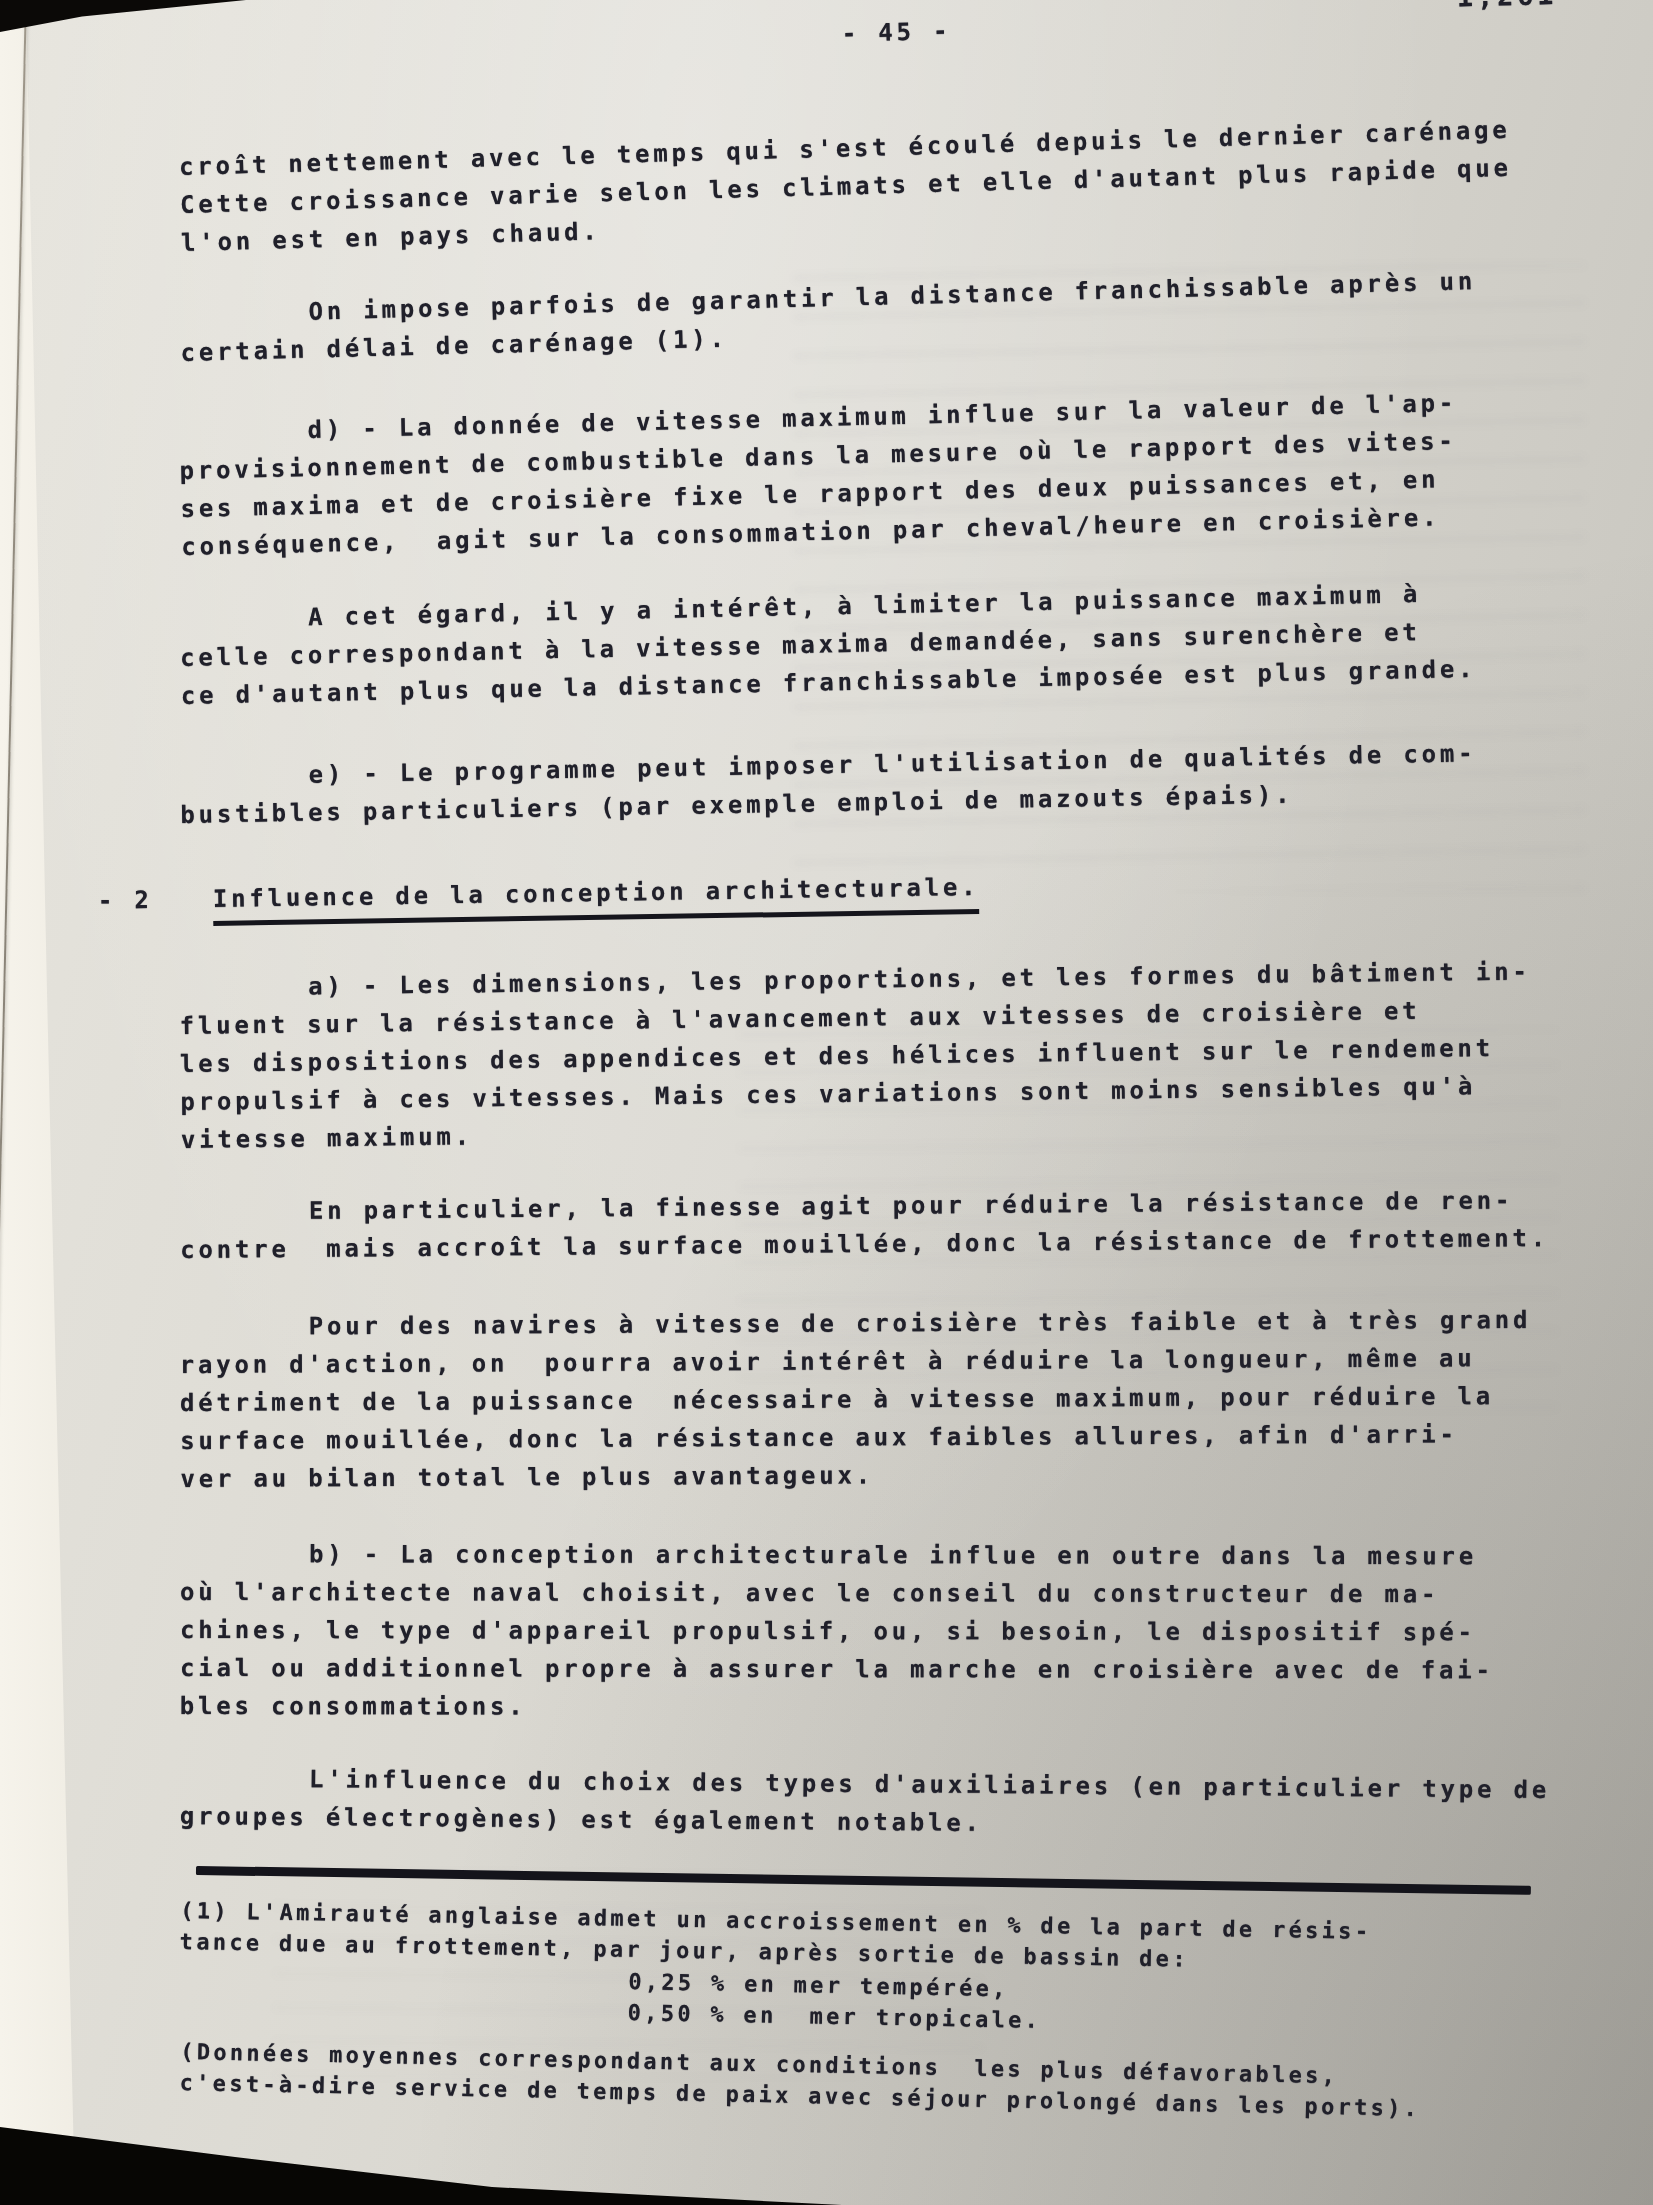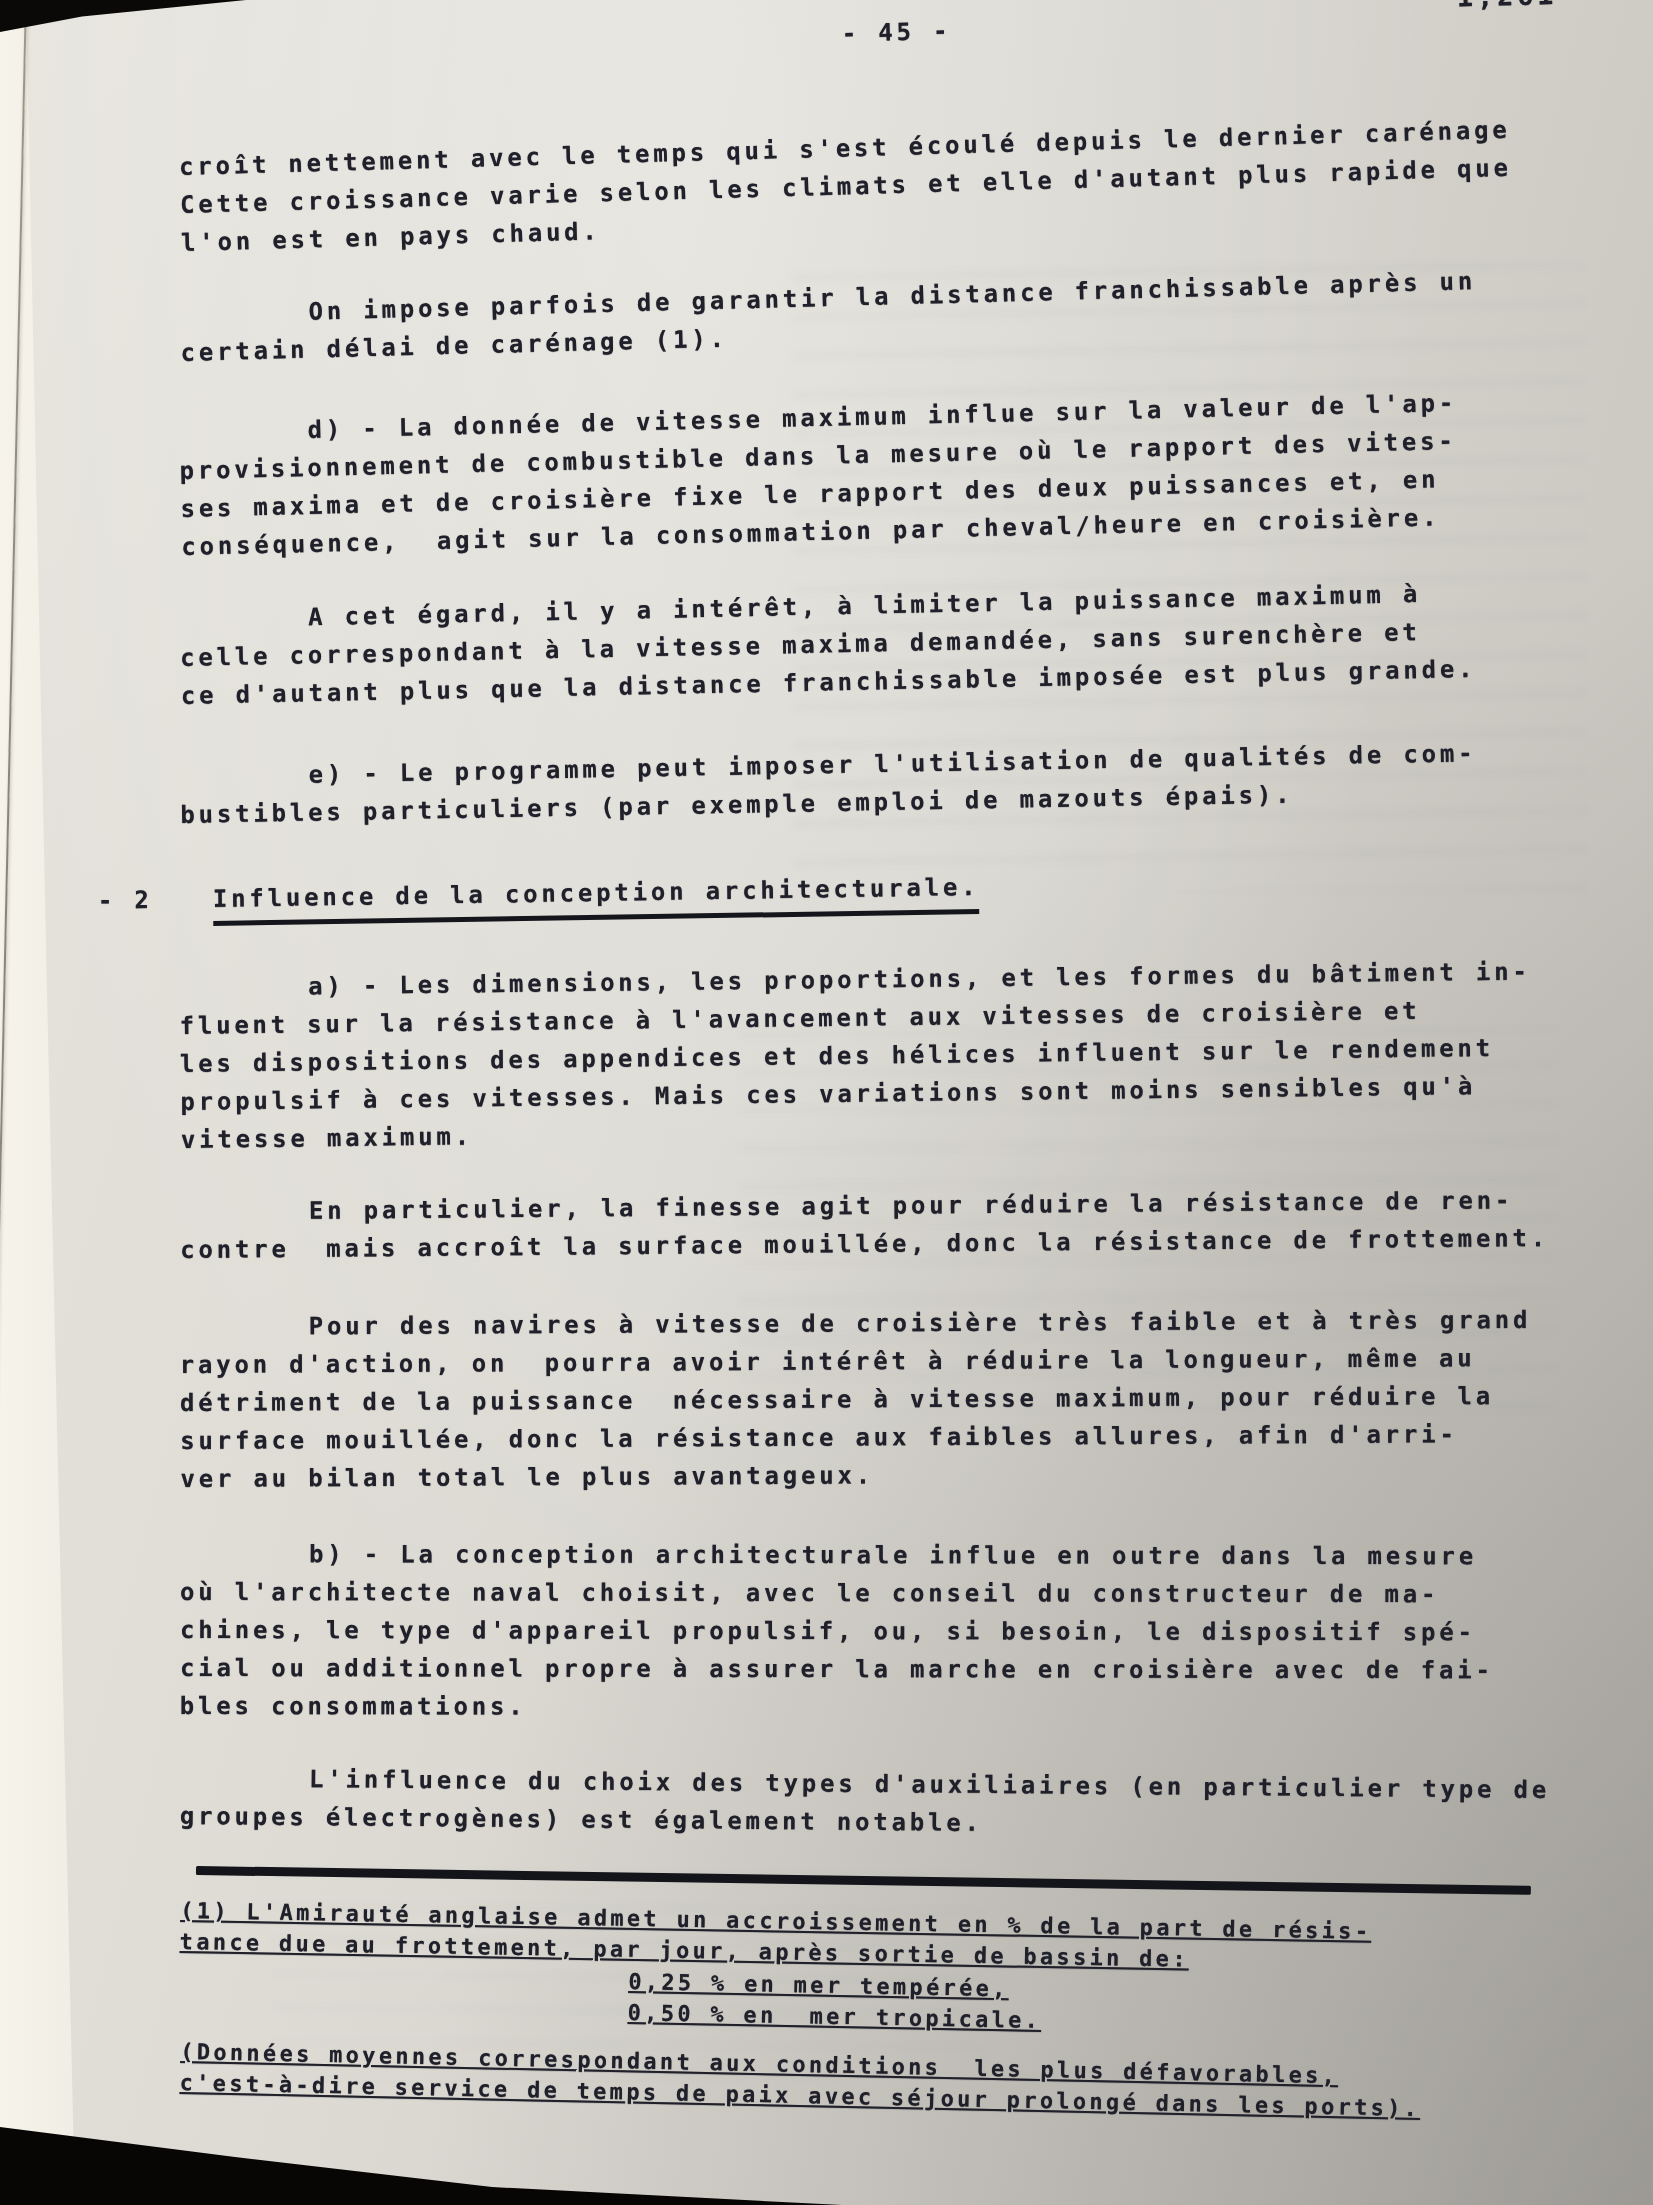--- a/index.html
+++ b/index.html
@@ -75,21 +75,21 @@
   .heading .title{
     display:inline-block;border-bottom:5.5px solid #15151c;padding-bottom:7.7px;
   }
 
   .separator{
     height:8.8px;width:1335px;margin-left:16.4px;background:#14141b;
     border-radius:1.6px;
     transform:rotate(0.85deg);transform-origin:0 50%;
   }
 
-  .footnote{font-size:22px;letter-spacing:3.3px;text-decoration:underline;}
+  .footnote{font-size:22px;letter-spacing:3.3px;}
   .footnote .ln{line-height:31px;}
   .fn-values{margin-left:448px;}
 </style>
 </head>
 <body>
 
 <div class="photo">
   <div class="paper"></div>
   <div class="smudge smudge-a"></div>
   <div class="smudge smudge-b"></div>

